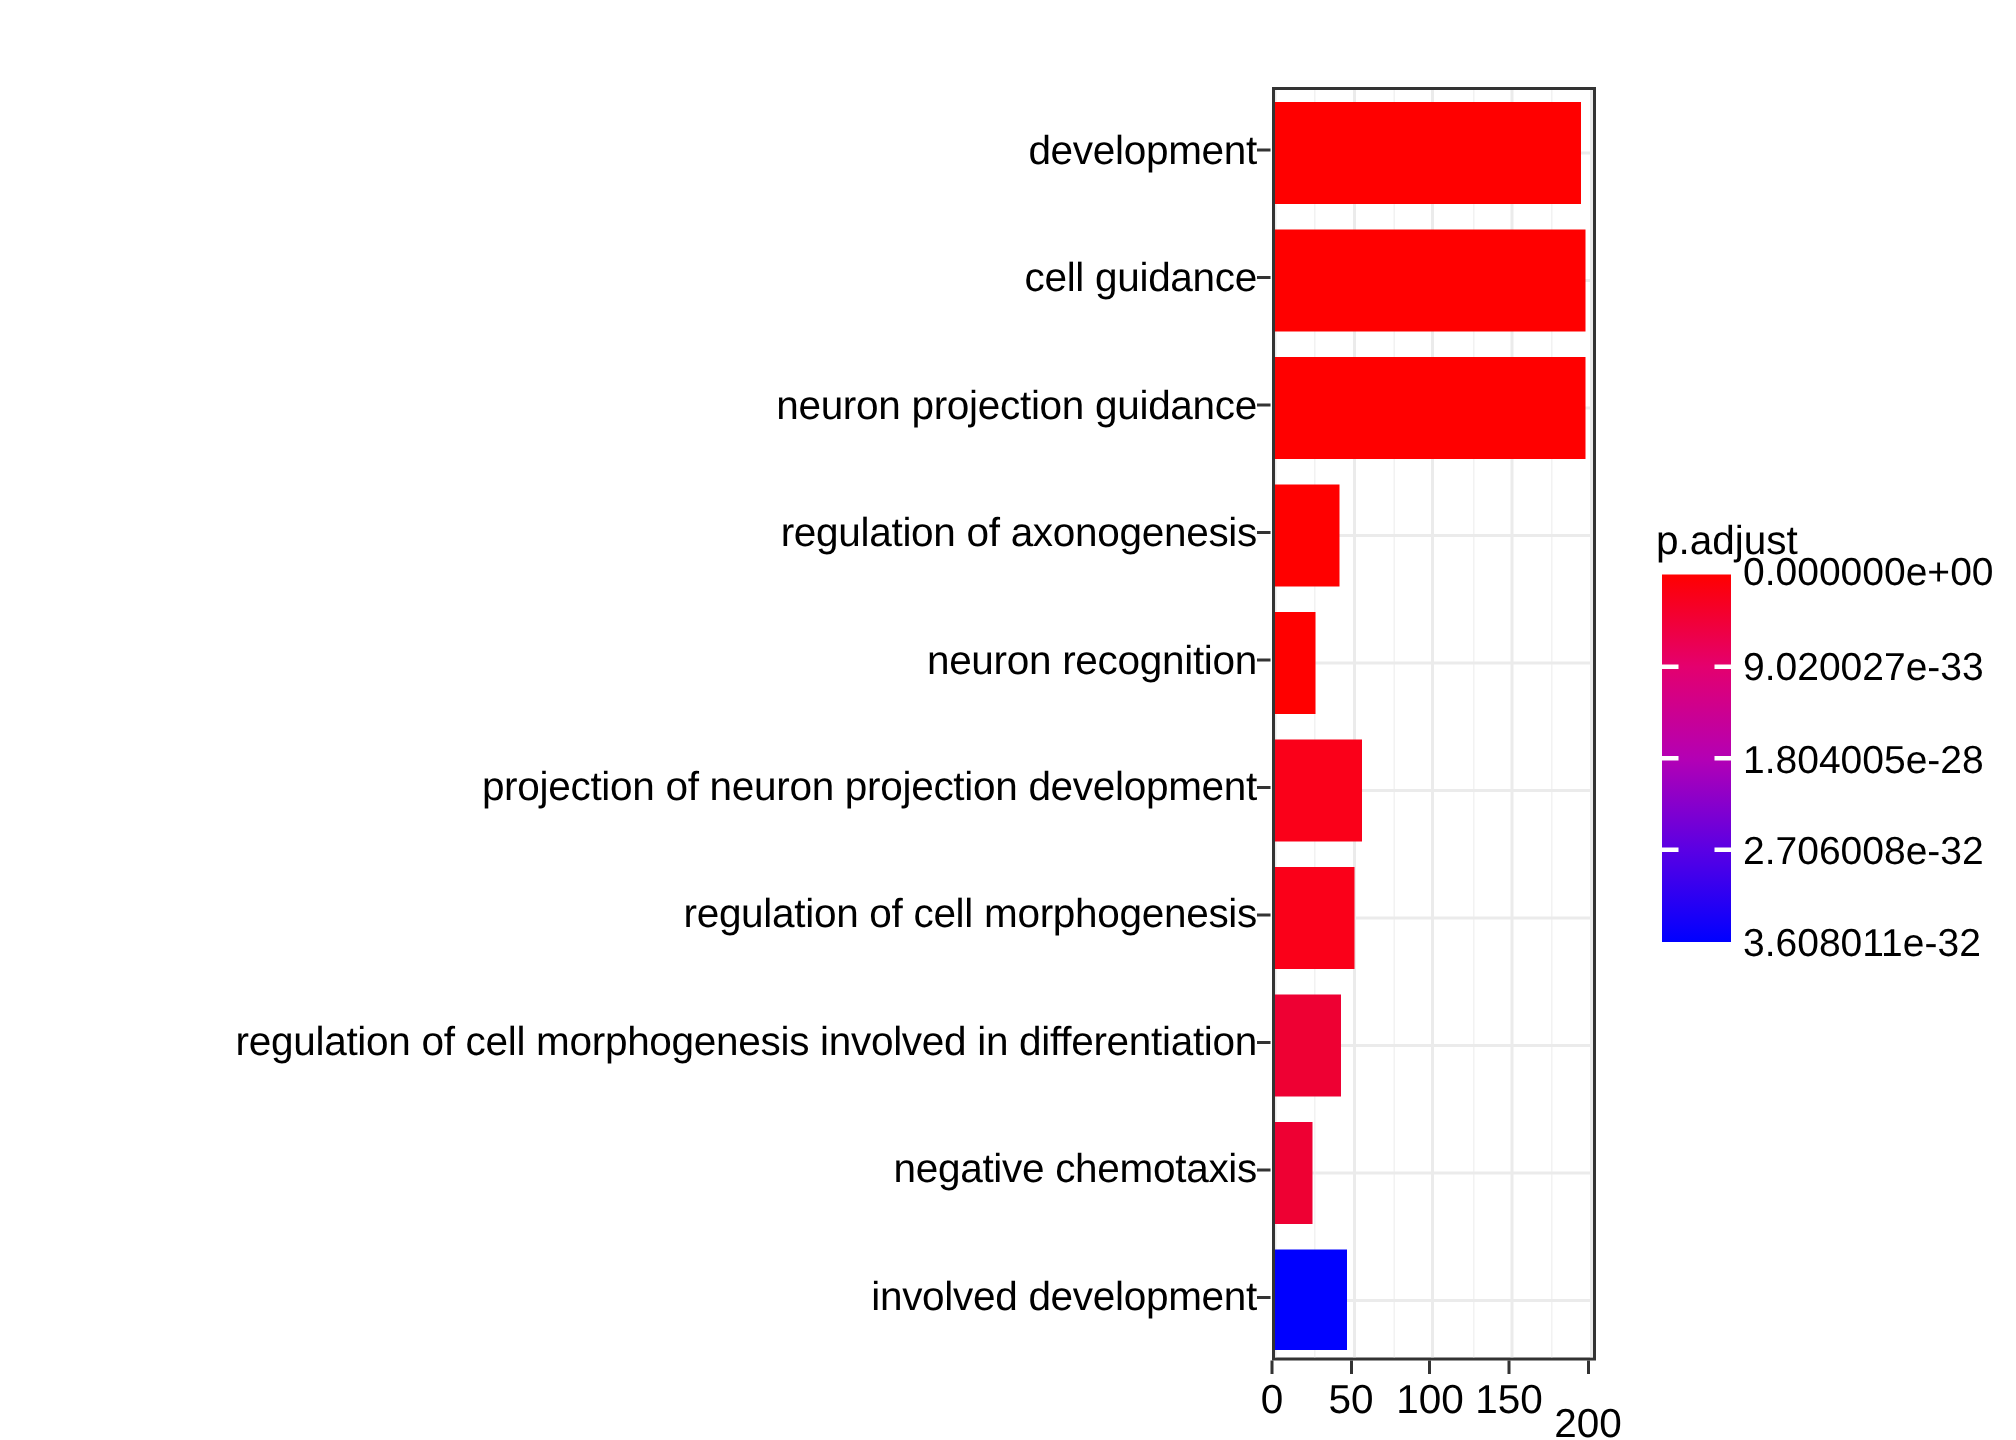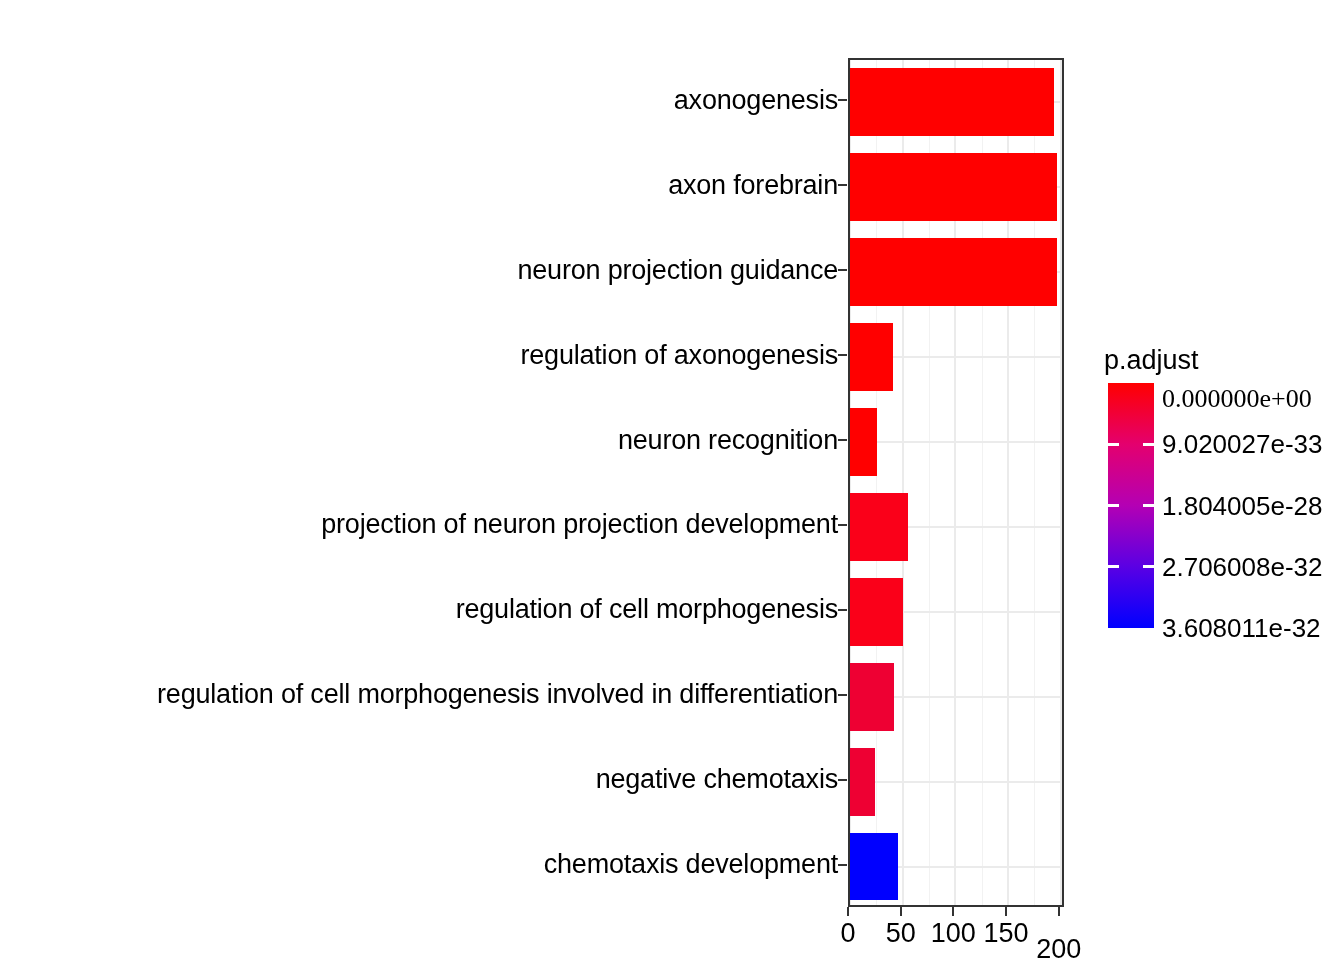--- a/index.html
+++ b/index.html
@@ -156,25 +156,25 @@
     transform: translateY(-50%);
   }
 </style>
 </head>
 <body>
 
 <div id="root">
 
   <div id="ylabels">
       <div class="ycat" style="top: 42.45px;">
-        <span class="ytext">axonogenesis</span>
+        <span class="ytext">development</span>
         <div class="ytick"></div>
       </div>
       <div class="ycat" style="top: 127.35px;">
-        <span class="ytext">axon forebrain</span>
+        <span class="ytext">cell guidance</span>
         <div class="ytick"></div>
       </div>
       <div class="ycat" style="top: 212.25px;">
         <span class="ytext">neuron projection guidance</span>
         <div class="ytick"></div>
       </div>
       <div class="ycat" style="top: 297.15px;">
         <span class="ytext">regulation of axonogenesis</span>
         <div class="ytick"></div>
       </div>
@@ -192,21 +192,21 @@
       </div>
       <div class="ycat" style="top: 636.75px;">
         <span class="ytext">regulation of cell morphogenesis involved in differentiation</span>
         <div class="ytick"></div>
       </div>
       <div class="ycat" style="top: 721.65px;">
         <span class="ytext">negative chemotaxis</span>
         <div class="ytick"></div>
       </div>
       <div class="ycat" style="top: 806.55px;">
-        <span class="ytext">chemotaxis development</span>
+        <span class="ytext">involved development</span>
         <div class="ytick"></div>
       </div>
     </div>
 
   <div id="panel">
       <div class="gridminor" style="left: 26.3415px;"></div>
       <div class="gridminor" style="left: 79.0244px;"></div>
       <div class="gridminor" style="left: 131.707px;"></div>
       <div class="gridminor" style="left: 184.39px;"></div>
       <div class="gridmajor" style="left: -1px;"></div>
@@ -252,20 +252,20 @@
   <div id="legend">
     <div id="legend-title">p.adjust</div>
     <div id="legend-bar">
         <div class="legend-tickmark l" style="top: 59.75px;"></div>
         <div class="legend-tickmark r" style="top: 59.75px;"></div>
         <div class="legend-tickmark l" style="top: 121px;"></div>
         <div class="legend-tickmark r" style="top: 121px;"></div>
         <div class="legend-tickmark l" style="top: 182.25px;"></div>
         <div class="legend-tickmark r" style="top: 182.25px;"></div>
       </div>
-  <div class="legend-key" style="top: 54px; font-family: Liberation Serif, serif;">0.000000e+00</div>
+  <div class="legend-key" style="top: 36px;">0.000000e+00</div>
       <div class="legend-key" style="top: 99.25px; text-align: center;">9.020027e-33</div>
       <div class="legend-key" style="top: 160.5px;">1.804005e-28</div>
       <div class="legend-key" style="top: 221.75px;">2.706008e-32</div>
       <div class="legend-key" style="top: 283px;">3.608011e-32</div>
     </div>
 
 </div>
 
 </body></html>

